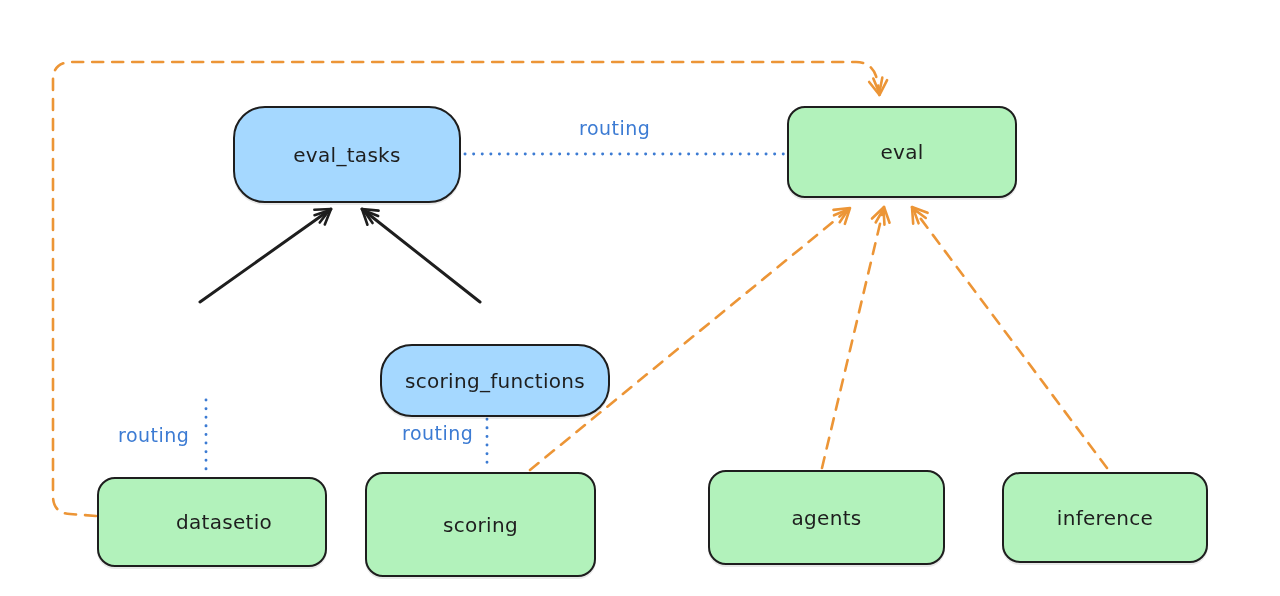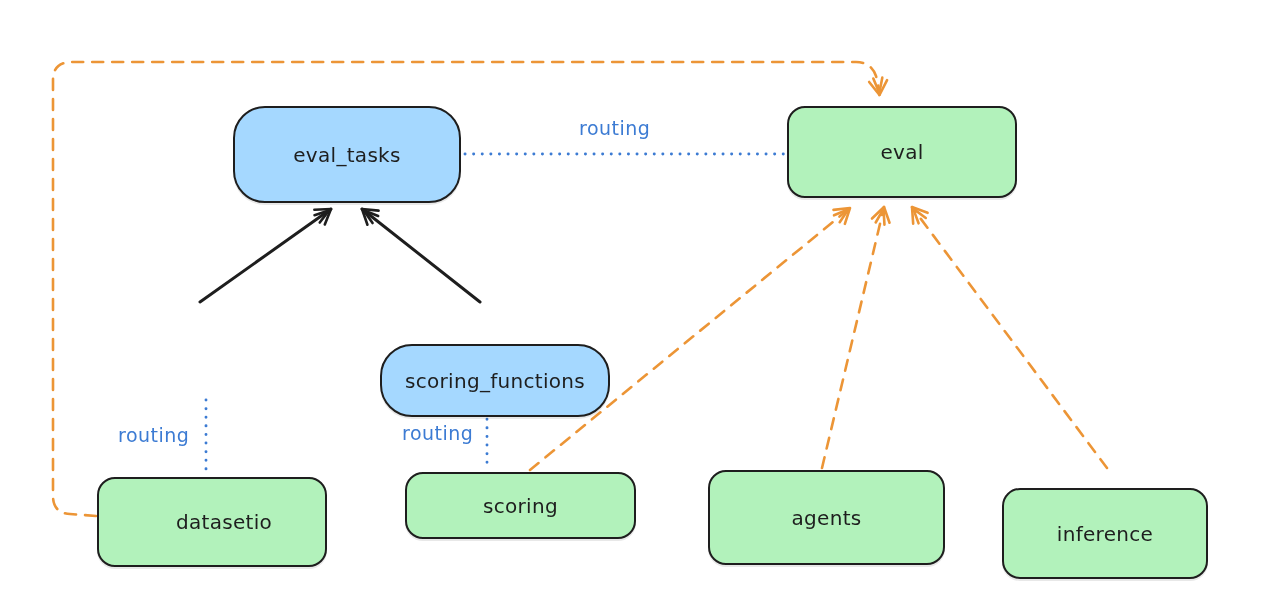--- a/index.html
+++ b/index.html
@@ -100,29 +100,29 @@
 
 
   <div class="node blue" style="left:380px; top:305px; width:230px; height:73px;margin-top:39px;">
     <span>scoring_functions</span>
   </div>
 
   <div class="node green" style="left:97px; top:477px; width:230px; height:90px;padding-left:24px;">
     <span>datasetio</span>
   </div>
 
-  <div class="node green" style="left:405px; top:472px; width:231px; height:67px;">
+  <div class="node green" style="left:365px; top:472px; width:231px; height:105px;">
     <span>scoring</span>
   </div>
 
   <div class="node green" style="left:708px; top:470px; width:237px; height:95px;">
     <span>agents</span>
   </div>
 
-  <div class="node green" style="left:1002px; top:488px; width:206px; height:91px;">
+  <div class="node green" style="left:1002px; top:472px; width:206px; height:91px;">
     <span>inference</span>
   </div>
 
   <span class="edge-label" style="left:579px; top:117px;">routing</span>
   <span class="edge-label" style="left:118px; top:424px;">routing</span>
   <span class="edge-label" style="left:402px; top:422px;">routing</span>
 
 </div>
 
 </body></html>

